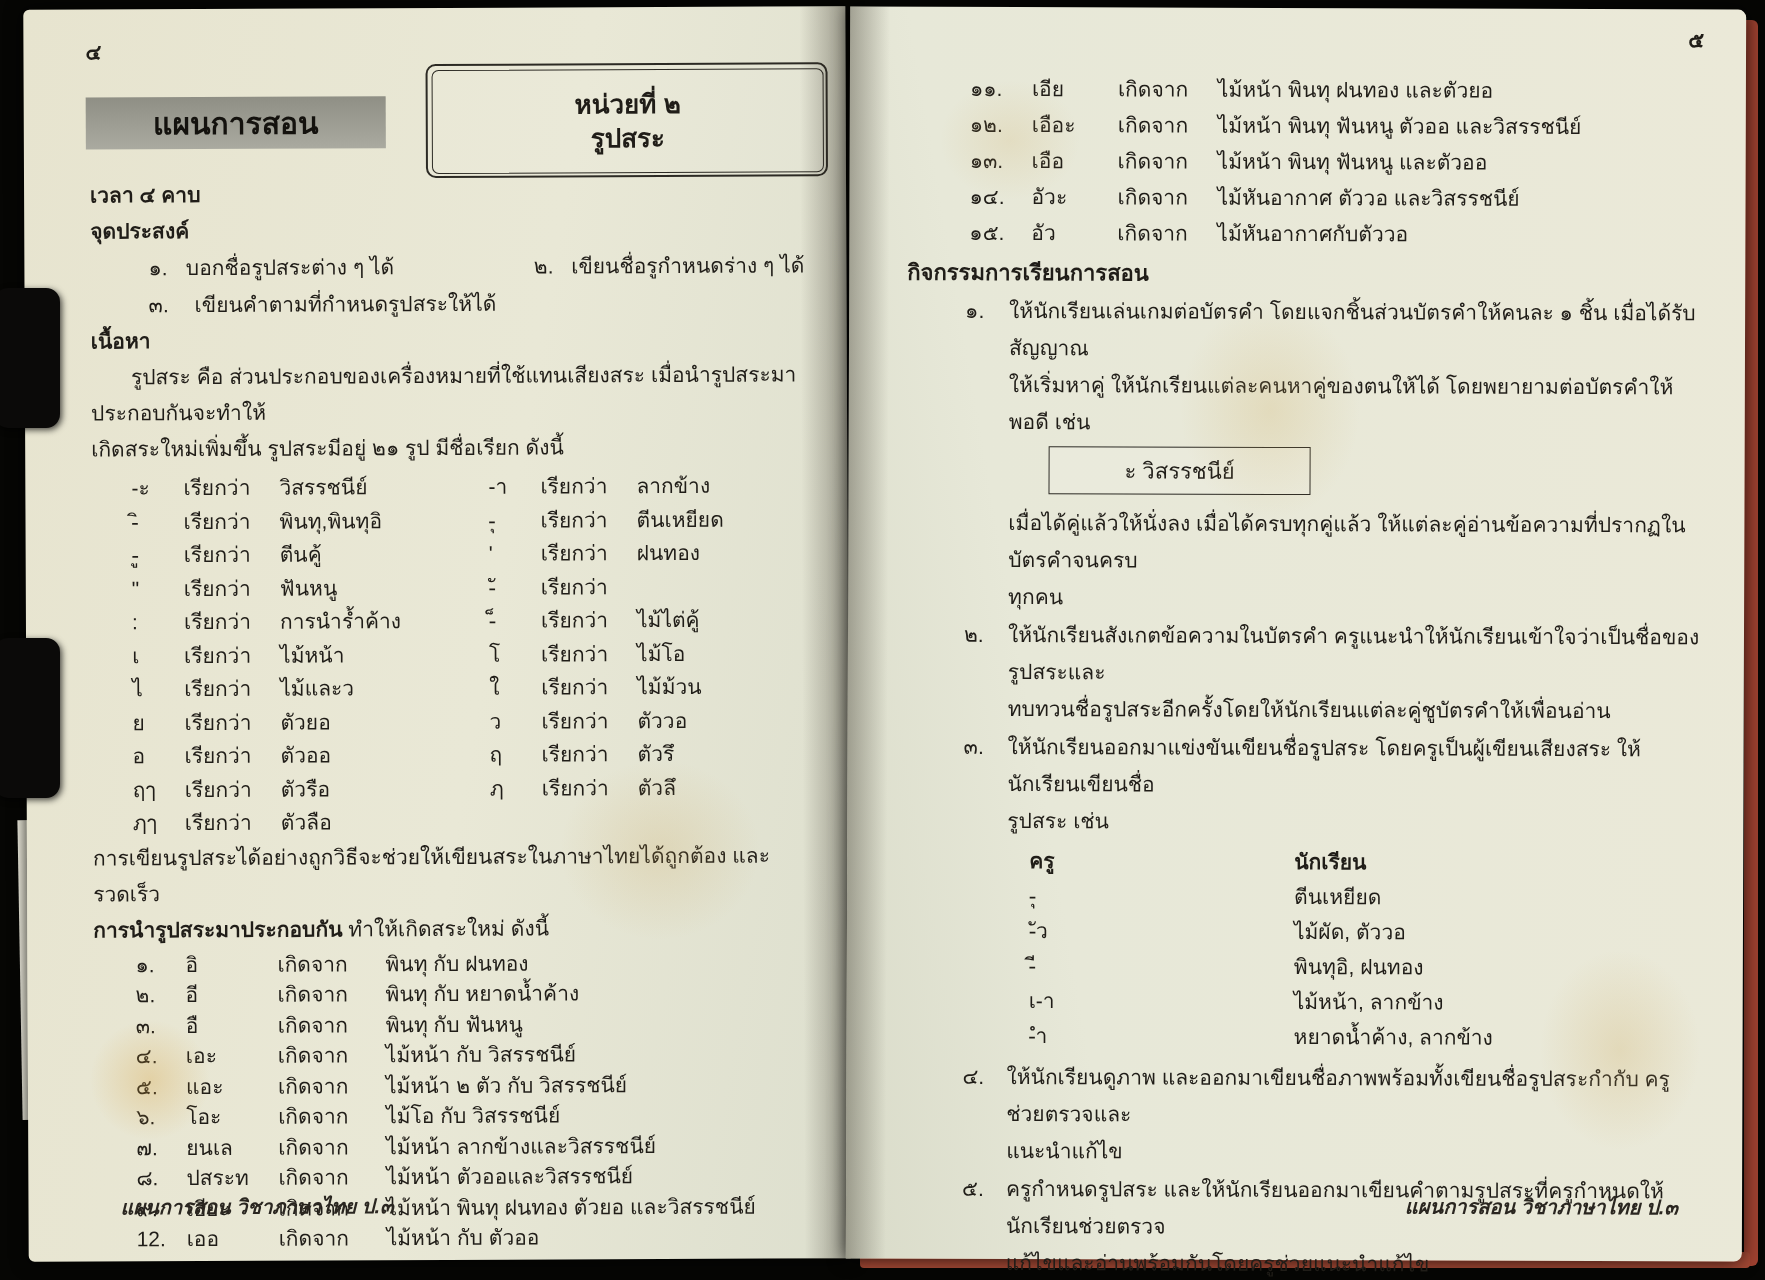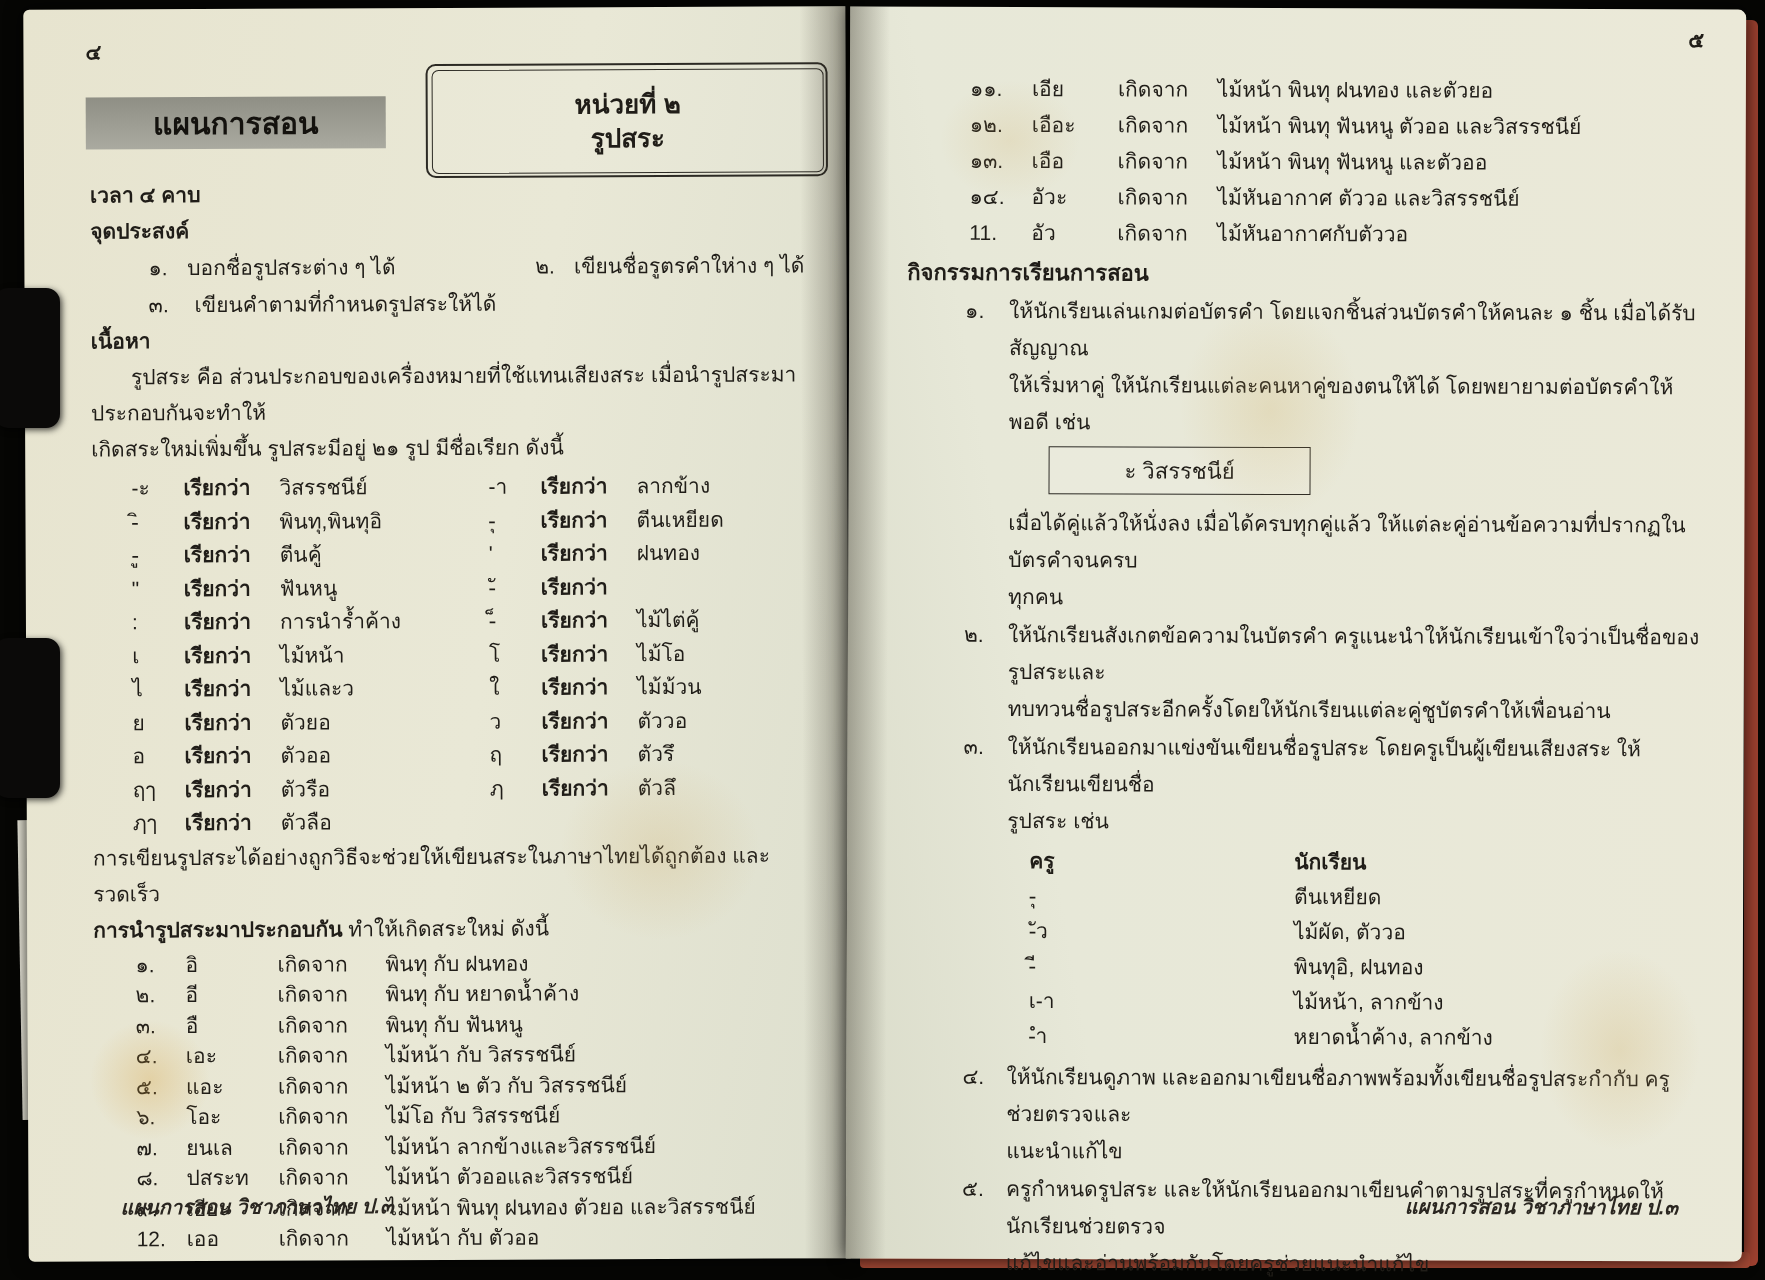--- a/index.html
+++ b/index.html
@@ -50,21 +50,21 @@
   
   .lp-content{position:absolute;left:66px;top:168px;width:714px;}
   .obj-row{display:flex;font-size:21px;line-height:37px;}
   .onum{width:46px;margin-left:58px;}
   .otext{flex:0 0 auto;}
   .otext.w290{width:290px;}
   .vcols{display:flex;margin-top:4px;}
   .vcol{width:50%;}
   .vrow{display:flex;font-size:21px;line-height:33.5px;}
   .vsym{width:52px;margin-left:40px;}
-  .vcall{width:96px;font-weight:bold;}
+  .vcall{width:96px;}
   .vname{flex:1;}
   .combos{margin-top:2px;}
   .crow{display:flex;font-size:21px;line-height:30.5px;}
   .cnum{width:50px;margin-left:42px;}
   .cvowel{width:92px;}
   .clabel{width:108px;}
   .cfrom{flex:1;}
   
   .rp-content{position:absolute;left:58px;top:62px;width:800px;}
   .combos-cont .crow{line-height:36px;}
@@ -104,21 +104,21 @@
     </div>
 
     <div class="lp-content">
       <div class="line bold">เวลา ๔ คาบ</div>
       <div class="line bold">จุดประสงค์</div>
 
       <div class="obj-row">
         <span class="onum">๑.</span>
         <span class="otext w290">บอกชื่อรูปสระต่าง ๆ ได้</span>
         <span class="onum">๒.</span>
-        <span class="otext">เขียนชื่อรูตรคำให่าง ๆ ได้</span>
+        <span class="otext">เขียนชื่อรูกำหนดร่าง ๆ ได้</span>
       </div>
       <div class="obj-row">
         <span class="onum">๓.</span>
         <span class="otext">เขียนคำตามที่กำหนดรูปสระให้ได้</span>
       </div>
 
       <div class="line bold">เนื้อหา</div>
       <div class="line" style="text-indent:40px;">รูปสระ คือ ส่วนประกอบของเครื่องหมายที่ใช้แทนเสียงสระ เมื่อนำรูปสระมาประกอบกันจะทำให้</div>
       <div class="line">เกิดสระใหม่เพิ่มขึ้น รูปสระมีอยู่ ๒๑ รูป มีชื่อเรียก ดังนี้</div>
 
@@ -326,21 +326,21 @@
             <span class="clabel">เกิดจาก</span>
             <span class="cfrom">ไม้หน้า พินทุ ฟันหนู และตัวออ</span>
           </div>
         <div class="crow">
             <span class="cnum">๑๔.</span>
             <span class="cvowel">อัวะ</span>
             <span class="clabel">เกิดจาก</span>
             <span class="cfrom">ไม้หันอากาศ ตัววอ และวิสรรชนีย์</span>
           </div>
         <div class="crow">
-            <span class="cnum">11.</span>
+            <span class="cnum">๑๕.</span>
             <span class="cvowel">อัว</span>
             <span class="clabel">เกิดจาก</span>
             <span class="cfrom">ไม้หันอากาศกับตัววอ</span>
           </div>
       </div>
 
       <div class="line bold rp-heading">กิจกรรมการเรียนการสอน</div>
 
       <div class="act">
         <span class="anum">๑.</span>

